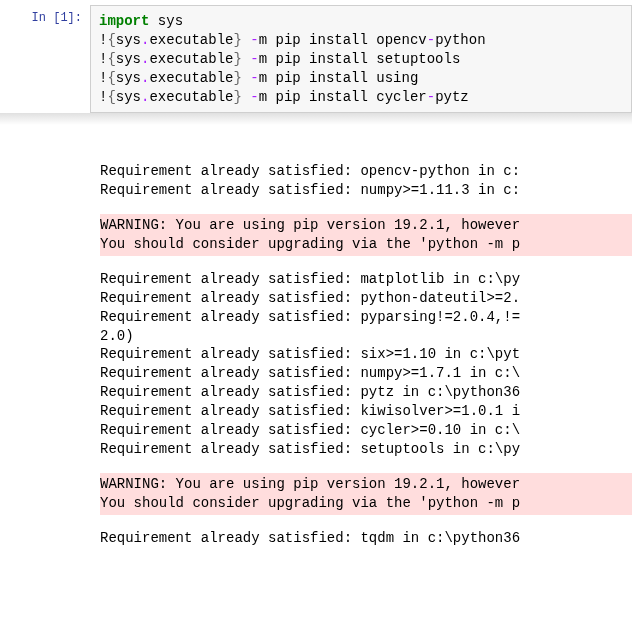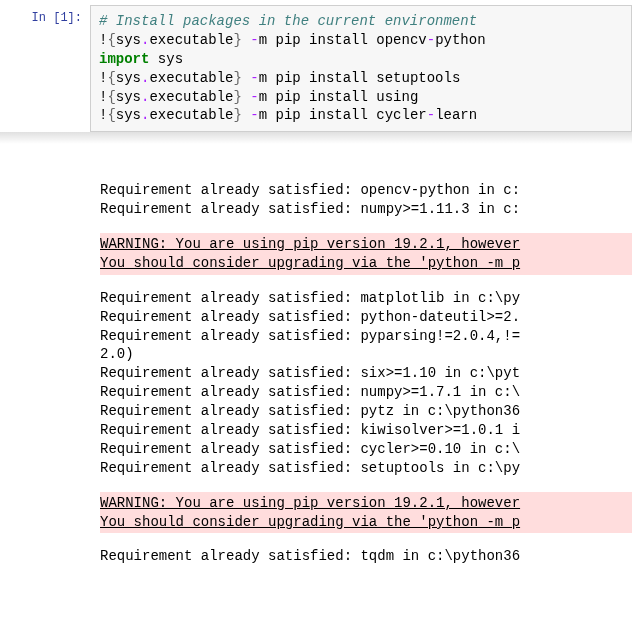--- a/index.html
+++ b/index.html
@@ -46,39 +46,37 @@
     padding-top: 18px;
     line-height: 1.35;
     white-space: pre;
   }
   .out-line { display: block; }
   .warn-block {
     background: #fdd;
     margin: 14px 0 14px 0;
     padding: 2px 0;
     white-space: pre;
-    text-decoration: underline;
   }
   .shadow {
     height: 12px;
     background: linear-gradient(to bottom, rgba(0,0,0,0.12), rgba(0,0,0,0));
     margin-left: 0;
   }
 </style>
 </head>
 <body>
 
 <div class="cell">
   <div class="prompt">In [1]:</div>
   <div class="input-area">
-    <div class="code-line"><span class="comment"># Install packages in the current environment</span></div>
+    <div class="code-line"><span class="keyword">import</span><span> sys</span></div>
     <div class="code-line"><span class="bang">!</span><span class="brace">{</span><span class="attr">sys</span><span class="op">.</span><span class="attr">executable</span><span class="brace">}</span><span> </span><span class="pkg-op">-</span><span>m pip install </span><span>opencv</span><span class="pkg-op">-</span><span>python</span></div>
-    <div class="code-line"><span class="keyword">import</span><span> sys</span></div>
     <div class="code-line"><span class="bang">!</span><span class="brace">{</span><span class="attr">sys</span><span class="op">.</span><span class="attr">executable</span><span class="brace">}</span><span> </span><span class="pkg-op">-</span><span>m pip install </span><span>setuptools</span></div>
     <div class="code-line"><span class="bang">!</span><span class="brace">{</span><span class="attr">sys</span><span class="op">.</span><span class="attr">executable</span><span class="brace">}</span><span> </span><span class="pkg-op">-</span><span>m pip install </span><span>using</span></div>
-    <div class="code-line"><span class="bang">!</span><span class="brace">{</span><span class="attr">sys</span><span class="op">.</span><span class="attr">executable</span><span class="brace">}</span><span> </span><span class="pkg-op">-</span><span>m pip install </span><span>cycler</span><span class="pkg-op">-</span><span>learn</span></div>
+    <div class="code-line"><span class="bang">!</span><span class="brace">{</span><span class="attr">sys</span><span class="op">.</span><span class="attr">executable</span><span class="brace">}</span><span> </span><span class="pkg-op">-</span><span>m pip install </span><span>cycler</span><span class="pkg-op">-</span><span>pytz</span></div>
   </div>
 </div>
 <div class="shadow"></div>
 
 <div class="output-block">
 <span class="out-line">Requirement already satisfied: opencv-python in c:</span><span class="out-line">Requirement already satisfied: numpy&gt;=1.11.3 in c:</span><div class="warn-block"><span class="out-line">WARNING: You are using pip version 19.2.1, however</span><span class="out-line">You should consider upgrading via the 'python -m p</span></div><span class="out-line">Requirement already satisfied: matplotlib in c:\py</span><span class="out-line">Requirement already satisfied: python-dateutil&gt;=2.</span><span class="out-line">Requirement already satisfied: pyparsing!=2.0.4,!=</span><span class="out-line">2.0)</span><span class="out-line">Requirement already satisfied: six&gt;=1.10 in c:\pyt</span><span class="out-line">Requirement already satisfied: numpy&gt;=1.7.1 in c:\</span><span class="out-line">Requirement already satisfied: pytz in c:\python36</span><span class="out-line">Requirement already satisfied: kiwisolver&gt;=1.0.1 i</span><span class="out-line">Requirement already satisfied: cycler&gt;=0.10 in c:\</span><span class="out-line">Requirement already satisfied: setuptools in c:\py</span><div class="warn-block"><span class="out-line">WARNING: You are using pip version 19.2.1, however</span><span class="out-line">You should consider upgrading via the 'python -m p</span></div><span class="out-line">Requirement already satisfied: tqdm in c:\python36</span>
 </div>
 
 </body></html>

